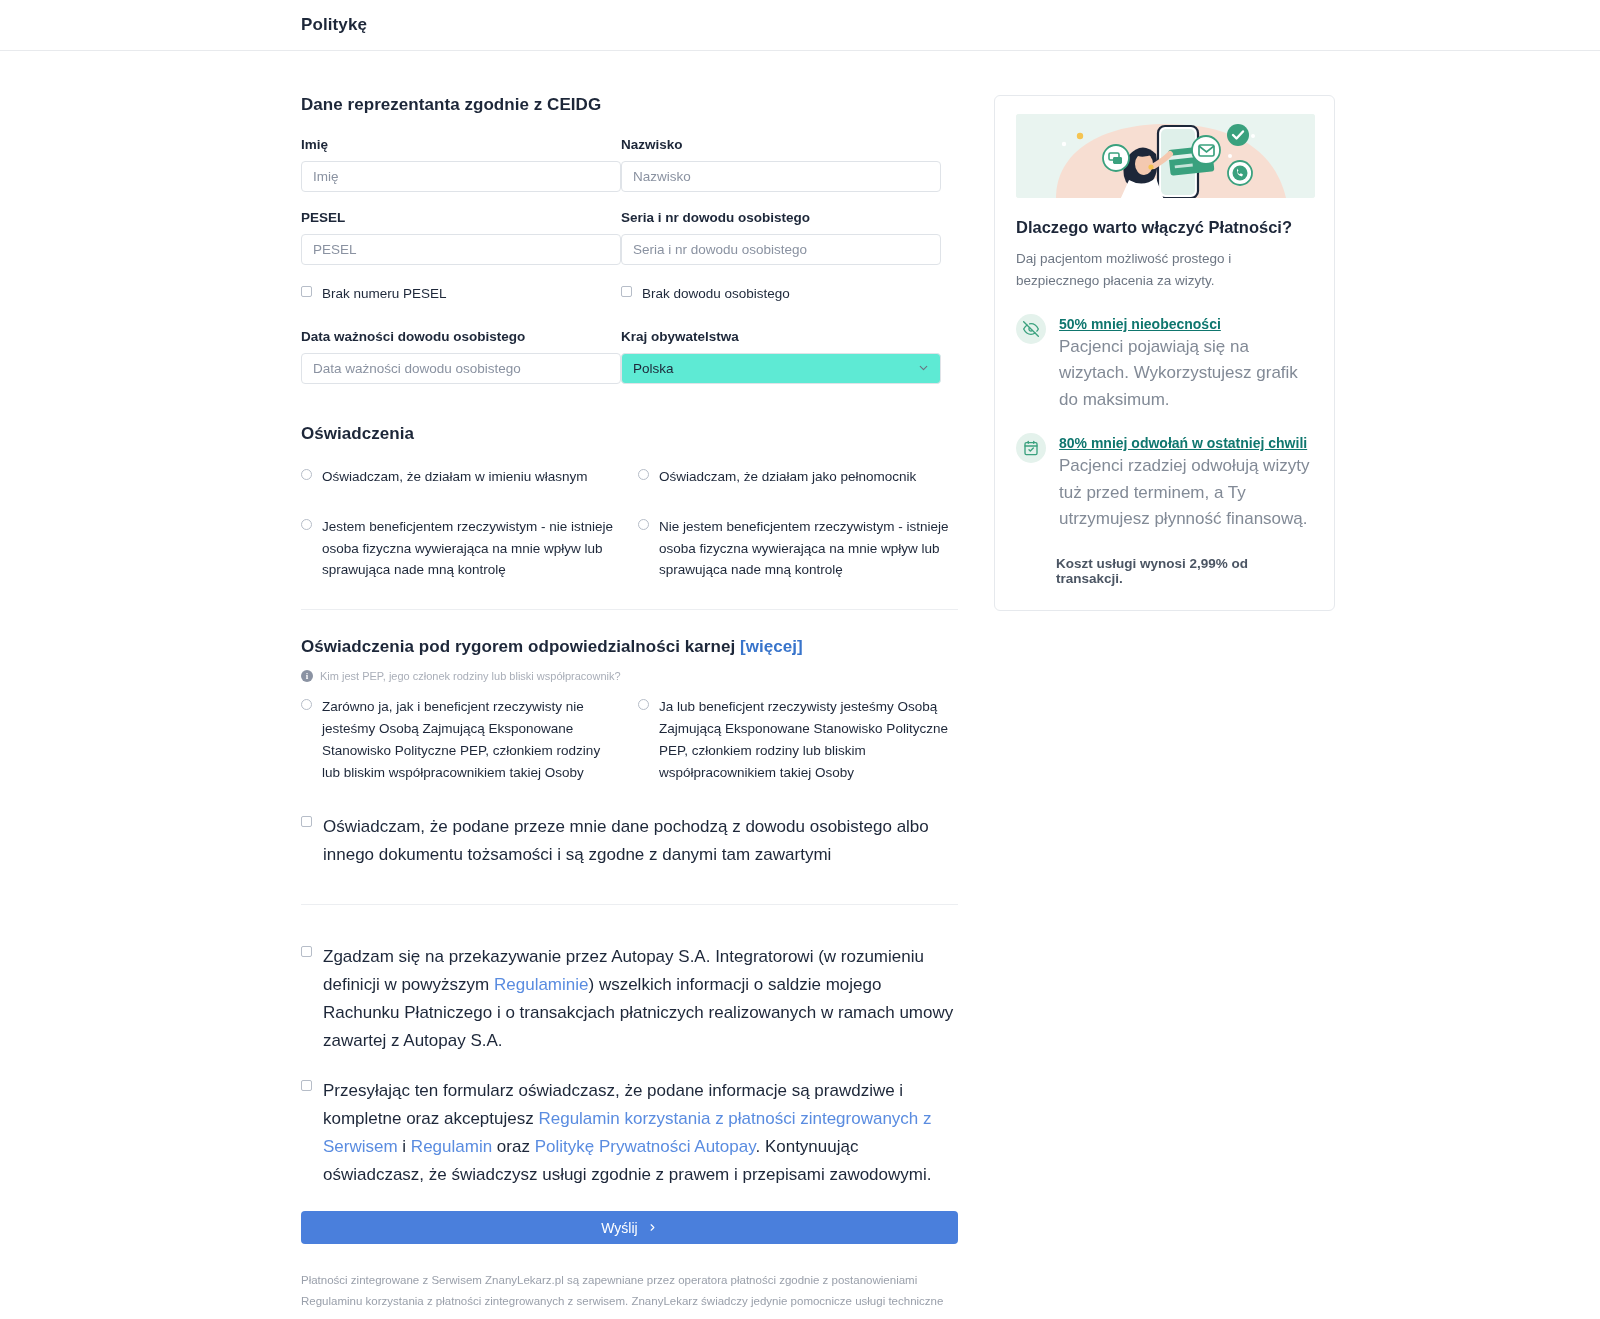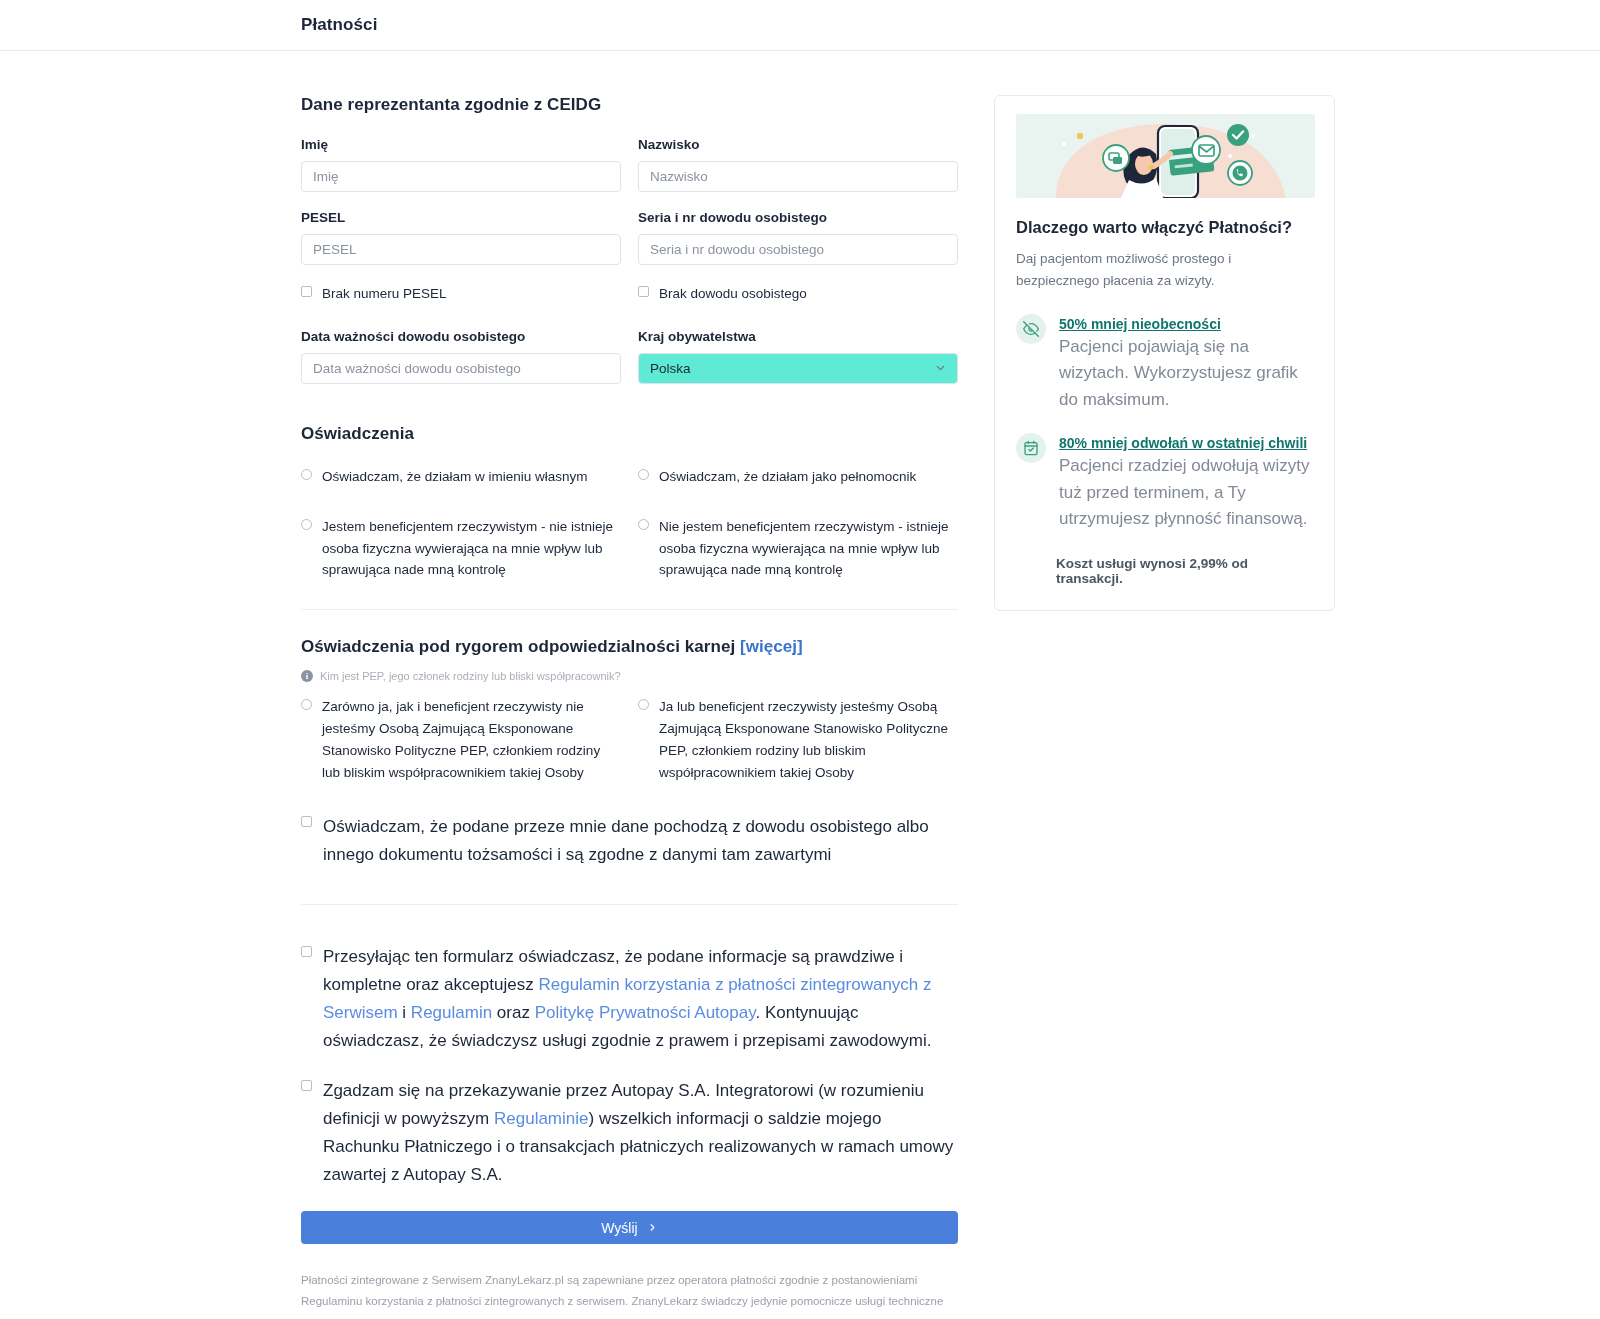--- a/index.html
+++ b/index.html
@@ -54,21 +54,20 @@
     font-weight: bold;
     font-size: 17px;
     text-decoration: none;
     cursor: pointer;
   }
 
   
   .grid2 {
     display: grid;
     grid-template-columns: 320px 320px;
-    column-gap: 17px;
   }
   .field { margin-bottom: 18px; }
   .field-label {
     display: block;
     font-size: 13.5px;
     font-weight: bold;
     color: #1d2739;
     margin-bottom: 9px;
   }
   .input {
@@ -276,21 +275,21 @@
     font-weight: bold;
     color: #4b5563;
     margin-top: 24px;
     padding-left: 40px;
   }
 </style>
 </head>
 <body>
 
 <div class="topbar">
-  <div class="topbar-title">Płatności</div>
+  <div class="topbar-title">Politykę</div>
 </div>
 
 <div class="page">
 
   <div class="form-col">
 
     <h2 class="section-title">Dane reprezentanta zgodnie z CEIDG</h2>
 
     <div class="grid2">
       <div class="field">
@@ -390,28 +389,28 @@
     <div class="consent-row" style="margin-top:29px;margin-bottom:0">
       <span class="box"></span>
       <span class="consent-text" style="max-width:632px">Oświadczam, że podane przeze mnie dane pochodzą z dowodu osobistego albo innego dokumentu tożsamości i są zgodne z danymi tam zawartymi</span>
     </div>
 
     <hr class="divider" style="margin-top:35px;margin-bottom:38px">
 
     <div class="consent-row">
       <span class="box"></span>
       <span class="consent-text">
-        <span>Przesyłając ten formularz oświadczasz, że podane informacje są prawdziwe i kompletne oraz akceptujesz </span><a>Regulamin korzystania z płatności zintegrowanych z Serwisem</a><span> i </span><a>Regulamin</a><span> oraz </span><a>Politykę Prywatności Autopay</a><span>. Kontynuując oświadczasz, że świadczysz usługi zgodnie z prawem i przepisami zawodowymi.</span>
+        <span>Zgadzam się na przekazywanie przez Autopay S.A. Integratorowi (w rozumieniu definicji w powyższym </span><a>Regulaminie</a><span>) wszelkich informacji o saldzie mojego Rachunku Płatniczego i o transakcjach płatniczych realizowanych w ramach umowy zawartej z Autopay S.A.</span>
       </span>
     </div>
 
     <div class="consent-row">
       <span class="box"></span>
       <span class="consent-text">
-        <span>Zgadzam się na przekazywanie przez Autopay S.A. Integratorowi (w rozumieniu definicji w powyższym </span><a>Regulaminie</a><span>) wszelkich informacji o saldzie mojego Rachunku Płatniczego i o transakcjach płatniczych realizowanych w ramach umowy zawartej z Autopay S.A.</span>
+        <span>Przesyłając ten formularz oświadczasz, że podane informacje są prawdziwe i kompletne oraz akceptujesz </span><a>Regulamin korzystania z płatności zintegrowanych z Serwisem</a><span> i </span><a>Regulamin</a><span> oraz </span><a>Politykę Prywatności Autopay</a><span>. Kontynuując oświadczasz, że świadczysz usługi zgodnie z prawem i przepisami zawodowymi.</span>
       </span>
     </div>
 
     <button class="submit-btn">
       <span>Wyślij</span>
       <span>
         <svg width="11" height="11" viewBox="0 0 24 24" fill="none" stroke="#ffffff" stroke-width="2.4" stroke-linecap="round" stroke-linejoin="round">
             <polyline points="9 18 15 12 9 6"></polyline>
           </svg>
       </span>

